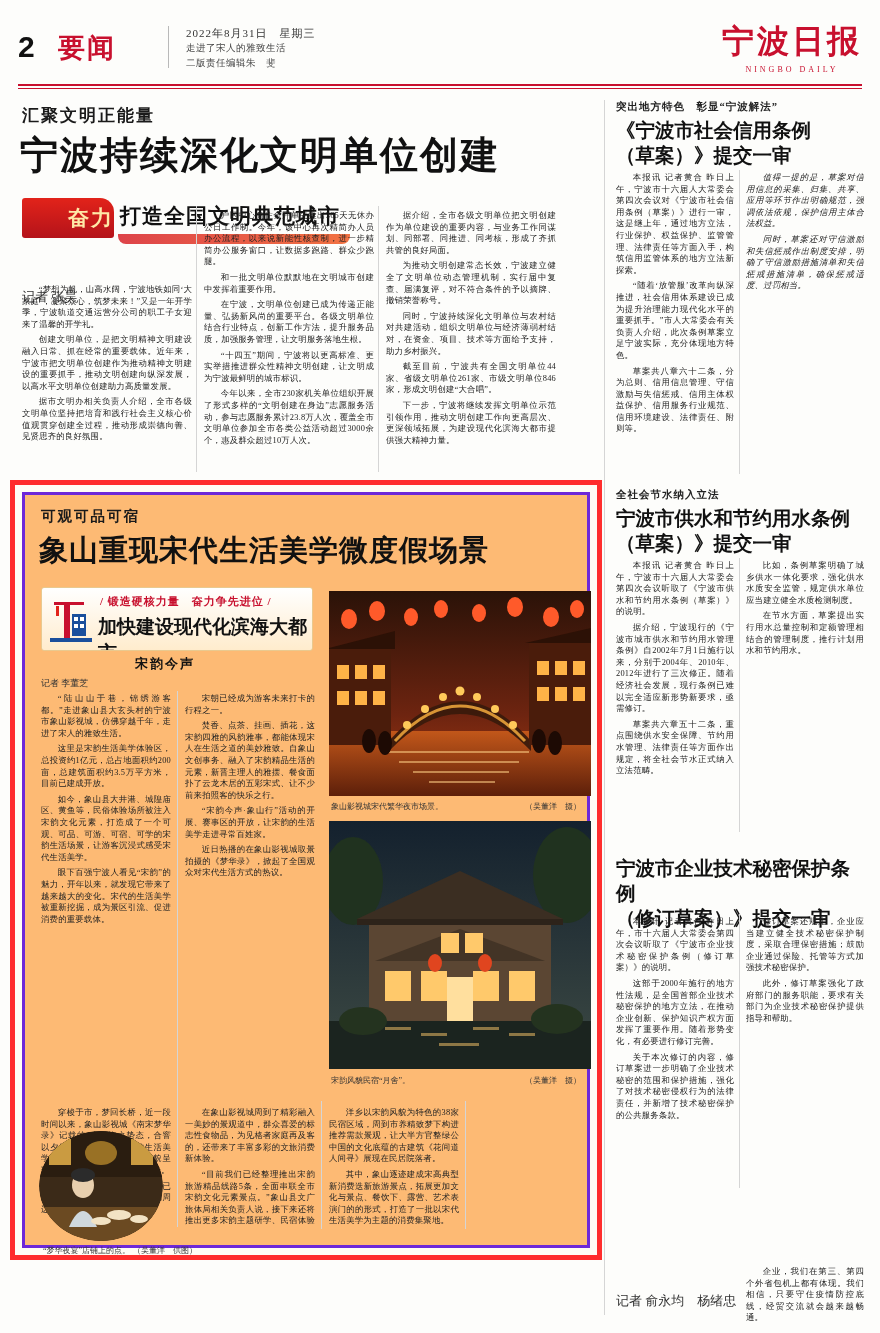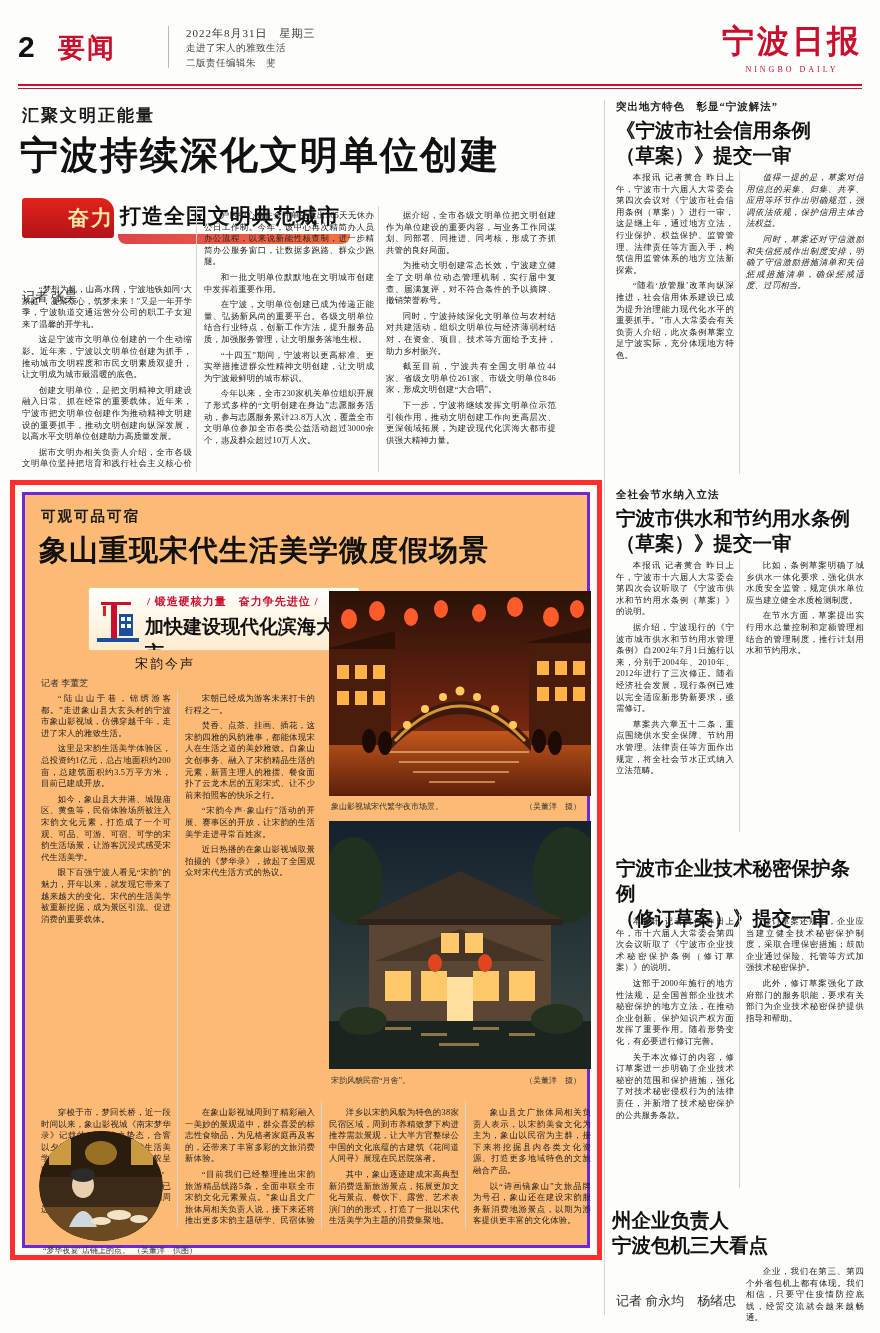--- a/index.html
+++ b/index.html
@@ -44,25 +44,25 @@
   
   .txtcol{position:absolute;font-size:8.4px;line-height:11.6px;color:#222;text-align:justify;
           letter-spacing:.2px;overflow:hidden;}
   .txtcol p{margin:0 0 4px 0;text-indent:2em;}
 
   
   .feature-box{position:absolute;left:10px;top:480px;width:592px;height:780px;border:5px solid #ff2d2d;background:#fffdf6;box-sizing:border-box;}
   .feature-inner{position:absolute;inset:7px;border:3px solid #6d28d9;background:#fdba74;}
   .f-kicker{position:absolute;left:16px;top:12px;font-size:14.5px;font-weight:bold;letter-spacing:2px;color:#1a1a1a;}
   .f-title{position:absolute;left:14px;top:36px;font-size:29px;font-weight:bold;letter-spacing:1px;color:#111;}
-  .f-logo{position:absolute;left:16px;top:92px;width:270px;height:62px;background:linear-gradient(180deg,#fff,#ffeccd);border:1px solid #e9c98f;border-radius:3px;overflow:hidden;margin-left:47px;}
+  .f-logo{position:absolute;left:16px;top:92px;width:270px;height:62px;background:linear-gradient(180deg,#fff,#ffeccd);border:1px solid #e9c98f;border-radius:3px;overflow:hidden;}
   .f-logo .crane{position:absolute;left:6px;top:6px;width:46px;height:50px;}
   .f-logo .l1{position:absolute;left:58px;top:6px;font-size:11px;color:#c8102e;font-weight:bold;letter-spacing:1px;}
   .f-logo .l2{position:absolute;left:56px;top:26px;font-size:19px;color:#111;font-weight:bold;letter-spacing:0px;}
-  .f-sub{position:absolute;left:110px;top:160px;font-size:13px;font-weight:normal;letter-spacing:2px;color:#111;}
+  .f-sub{position:absolute;left:110px;top:160px;font-size:13px;font-weight:bold;letter-spacing:2px;color:#111;}
   .f-byline{position:absolute;left:16px;top:182px;font-size:9px;color:#333;}
 
   
   .photo{position:absolute;overflow:hidden;}
   .cap{position:absolute;font-size:8px;color:#333;}
 
   
   .rh-kicker{font-size:10.5px;font-weight:bold;color:#222;letter-spacing:1px;}
   .rh-title{font-size:19.5px;font-weight:bold;color:#111;letter-spacing:0px;line-height:25px;}
 </style>
@@ -98,21 +98,20 @@
       <span>奋力</span>
     </div>
     <div class="lb-text">打造全国文明典范城市</div>
     <div class="lb-wave"></div>
   </div>
 
   <div class="byline" style="position:absolute;left:22px;top:268px;">记者 张昊</div>
 
   <div class="txtcol" id="lead-c1" style="left:22px;top:284px;width:170px;height:185px;">
       <p>“梦想为帆，山高水阔，宁波地铁如同‘大家庭’，凝聚众心，筑梦未来！”又是一年开学季，宁波轨道交通运营分公司的职工子女迎来了温馨的开学礼。</p>
-      <p>这是宁波市文明单位创建的一个生动缩影。近年来，宁波以文明单位创建为抓手，推动城市文明程度和市民文明素质双提升，让文明成为城市最温暖的底色。</p>
       <p>创建文明单位，是把文明精神文明建设融入日常、抓在经常的重要载体。近年来，宁波市把文明单位创建作为推动精神文明建设的重要抓手，推动文明创建向纵深发展，以高水平文明单位创建助力高质量发展。</p>
       <p>据市文明办相关负责人介绍，全市各级文明单位坚持把培育和践行社会主义核心价值观贯穿创建全过程，推动形成崇德向善、见贤思齐的良好氛围。</p>
     </div>
   <div class="txtcol" id="lead-c2" style="left:204px;top:210px;width:170px;height:262px;">
       <p>户区中心商住金开单先推出365天无休办公日工作制。今年，该中心再次精简办人员办公流程，以来说新能性核查制，进一步精简办公服务窗口，让数据多跑路、群众少跑腿。</p>
       <p>和一批文明单位默默地在文明城市创建中发挥着重要作用。</p>
       <p>在宁波，文明单位创建已成为传递正能量、弘扬新风尚的重要平台。各级文明单位结合行业特点，创新工作方法，提升服务品质，加强服务管理，让文明服务落地生根。</p>
       <p>“十四五”期间，宁波将以更高标准、更实举措推进群众性精神文明创建，让文明成为宁波最鲜明的城市标识。</p>
       <p>今年以来，全市230家机关单位组织开展了形式多样的“文明创建在身边”志愿服务活动，参与志愿服务累计23.8万人次，覆盖全市文明单位参加全市各类公益活动超过3000余个，惠及群众超过10万人次。</p>
     </div>
@@ -169,24 +168,20 @@
           <p>穿梭于市，梦回长桥，近一段时间以来，象山影视城《南宋梦华录》记载的“奉元海之势态，合窨以夕饼”。位于县城的宋韵生活美学街区“清明上河图”式的风貌呈现，也吸引了众多游客前来打卡。</p>
           <p>据悉，该街区自开街以来，已累计接待游客超32万人次，带动周边消费超亿元。</p>
         </div>
       <div class="txtcol" id="f-c4" style="left:160px;top:612px;width:130px;height:120px;">
           <p>在象山影视城周到了精彩融入一美妙的景观道中，群众喜爱的标志性食物品，为见格者家庭再及客的，还带来了丰富多彩的文旅消费新体验。</p>
           <p>“目前我们已经整理推出宋韵旅游精品线路5条，全面串联全市宋韵文化元素景点。”象山县文广旅体局相关负责人说，接下来还将推出更多宋韵主题研学、民宿体验产品。</p>
         </div>
       <div class="txtcol" id="f-c5" style="left:304px;top:612px;width:130px;height:120px;">
           <p>洋乡以宋韵风貌为特色的38家民宿区域，周到市养精致梦下构进推荐需款景观，让大半方官整绿公中国的文化底蕴的古建筑《花间道人间寻》展现在民居院落者。</p>
           <p>其中，象山逐迹建成宋高典型新消费迭新旅游景点，拓展更加文化与景点、餐饮下、露营、艺术表演门的的形式，打造了一批以宋代生活美学为主题的消费集聚地。</p>
-        </div>
-      <div class="txtcol" id="f-c6" style="left:448px;top:612px;width:118px;height:120px;">
-          <p>象山县文广旅体局相关负责人表示，以宋韵美食文化为主为，象山以民宿为主群，接下来将挖掘县内各类文化资源、打造更多地域特色的文旅融合产品。</p>
-          <p>以“诗画镜象山”文旅品牌为号召，象山还在建设宋韵服务新消费地游景点，以期为游客提供更丰富的文化体验。</p>
         </div>
 
       <div class="col-rule" style="left:152px;top:196px;height:536px;"></div>
       <div class="col-rule" style="left:296px;top:606px;height:128px;"></div>
       <div class="col-rule" style="left:440px;top:606px;height:128px;"></div>
 
       <div class="photo" style="left:304px;top:96px;width:262px;height:205px;">
         <svg viewBox="0 0 262 205" width="262" height="205">
           <defs>
             <linearGradient id="sky" x1="0" y1="0" x2="0" y2="1">
@@ -359,20 +354,21 @@
   <div style="position:absolute;left:616px;top:100px;width:250px;">
 
     <div class="rh-kicker">突出地方特色　彰显“宁波解法”</div>
     <div class="rh-title" style="margin-top:4px;">《宁波市社会信用条例</div>
     <div class="rh-title">（草案）》提交一审</div>
   </div>
 
   <div class="txtcol" id="r1-c1" style="left:616px;top:172px;width:118px;height:300px;">
       <p>本报讯 记者黄合 昨日上午，宁波市十六届人大常委会第四次会议对《宁波市社会信用条例（草案）》进行一审，这是继上年，通过地方立法，行业保护、权益保护、监管管理、法律责任等方面入手，构筑信用监管体系的地方立法新探索。</p>
       <p>“随着‘放管服’改革向纵深推进，社会信用体系建设已成为提升治理能力现代化水平的重要抓手。”市人大常委会有关负责人介绍，此次条例草案立足宁波实际，充分体现地方特色。</p>
+      <p>草案共八章六十二条，分为总则、信用信息管理、守信激励与失信惩戒、信用主体权益保护、信用服务行业规范、信用环境建设、法律责任、附则等。</p>
     </div>
   <div class="txtcol" id="r1-c2" style="left:746px;top:172px;width:118px;height:300px;font-style:italic;">
       <p>值得一提的是，草案对信用信息的采集、归集、共享、应用等环节作出明确规范，强调依法依规，保护信用主体合法权益。</p>
       <p>同时，草案还对守信激励和失信惩戒作出制度安排，明确了守信激励措施清单和失信惩戒措施清单，确保惩戒适度、过罚相当。</p>
     </div>
   <div class="col-rule" style="left:739px;top:170px;height:304px;"></div>
 
   <div style="position:absolute;left:616px;top:488px;width:250px;">
     <div class="rh-kicker">全社会节水纳入立法</div>
     <div class="rh-title" style="margin-top:4px;">宁波市供水和节约用水条例</div>
@@ -397,22 +393,18 @@
       <p>本报讯 记者黄合 昨日上午，市十六届人大常委会第四次会议听取了《宁波市企业技术秘密保护条例（修订草案）》的说明。</p>
       <p>这部于2000年施行的地方性法规，是全国首部企业技术秘密保护的地方立法，在推动企业创新、保护知识产权方面发挥了重要作用。随着形势变化，有必要进行修订完善。</p>
       <p>关于本次修订的内容，修订草案进一步明确了企业技术秘密的范围和保护措施，强化了对技术秘密侵权行为的法律责任，并新增了技术秘密保护的公共服务条款。</p>
     </div>
   <div class="txtcol" id="r3-c2" style="left:746px;top:916px;width:118px;height:270px;">
       <p>修订草案还规定，企业应当建立健全技术秘密保护制度，采取合理保密措施；鼓励企业通过保险、托管等方式加强技术秘密保护。</p>
       <p>此外，修订草案强化了政府部门的服务职能，要求有关部门为企业技术秘密保护提供指导和帮助。</p>
     </div>
   <div class="col-rule" style="left:739px;top:914px;height:274px;"></div>
 
-  <div style="position:absolute;left:612px;top:1208px;width:260px;">
-    <div class="rh-title">州企业负责人</div>
-    <div class="rh-title">宁波包机三大看点</div>
-  </div>
   <div class="byline" style="position:absolute;left:616px;top:1272px;">记者 俞永均　杨绪忠</div>
   <div class="txtcol" id="r4-c1" style="left:746px;top:1266px;width:118px;height:56px;">
       <p>企业，我们在第三、第四个外省包机上都有体现。我们相信，只要守住疫情防控底线，经贸交流就会越来越畅通。</p>
     </div>
 
 </div>
 
 </body></html>

